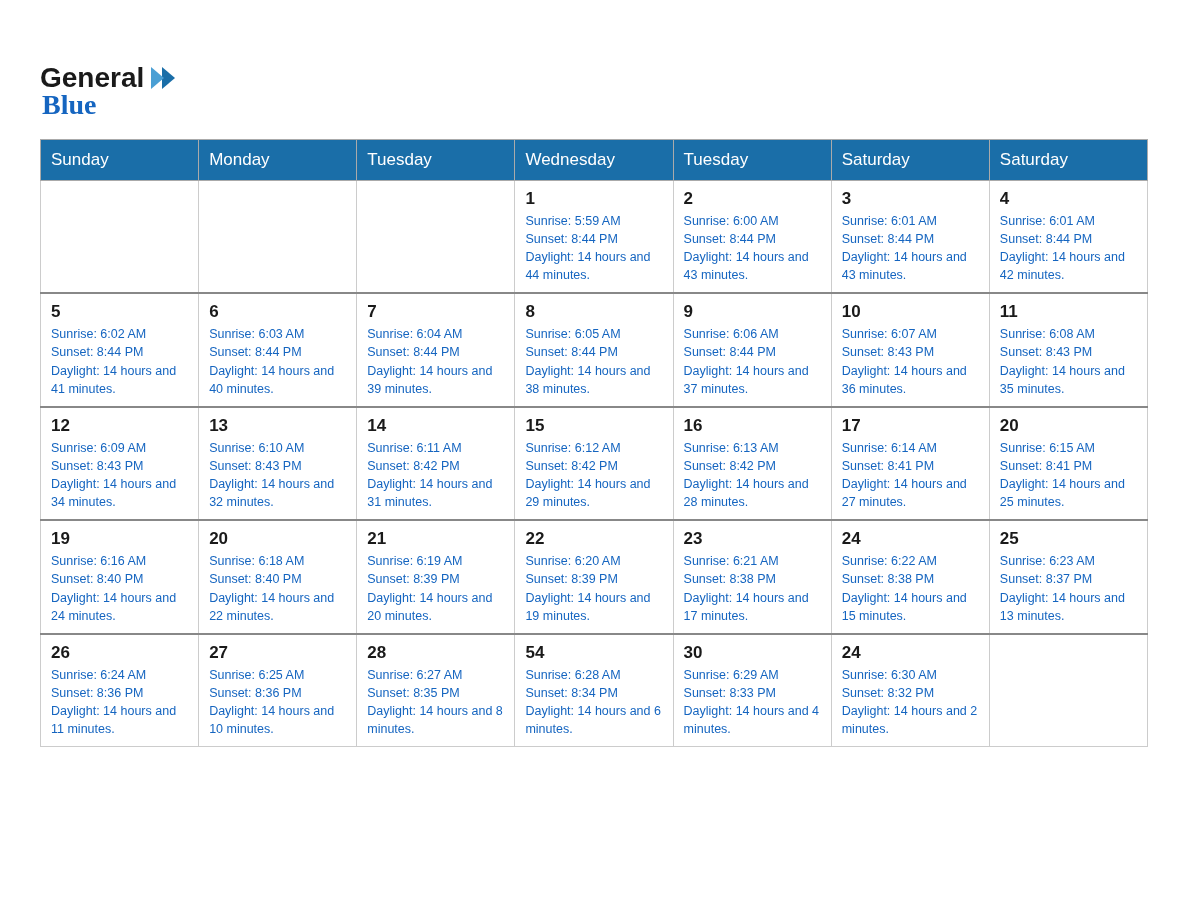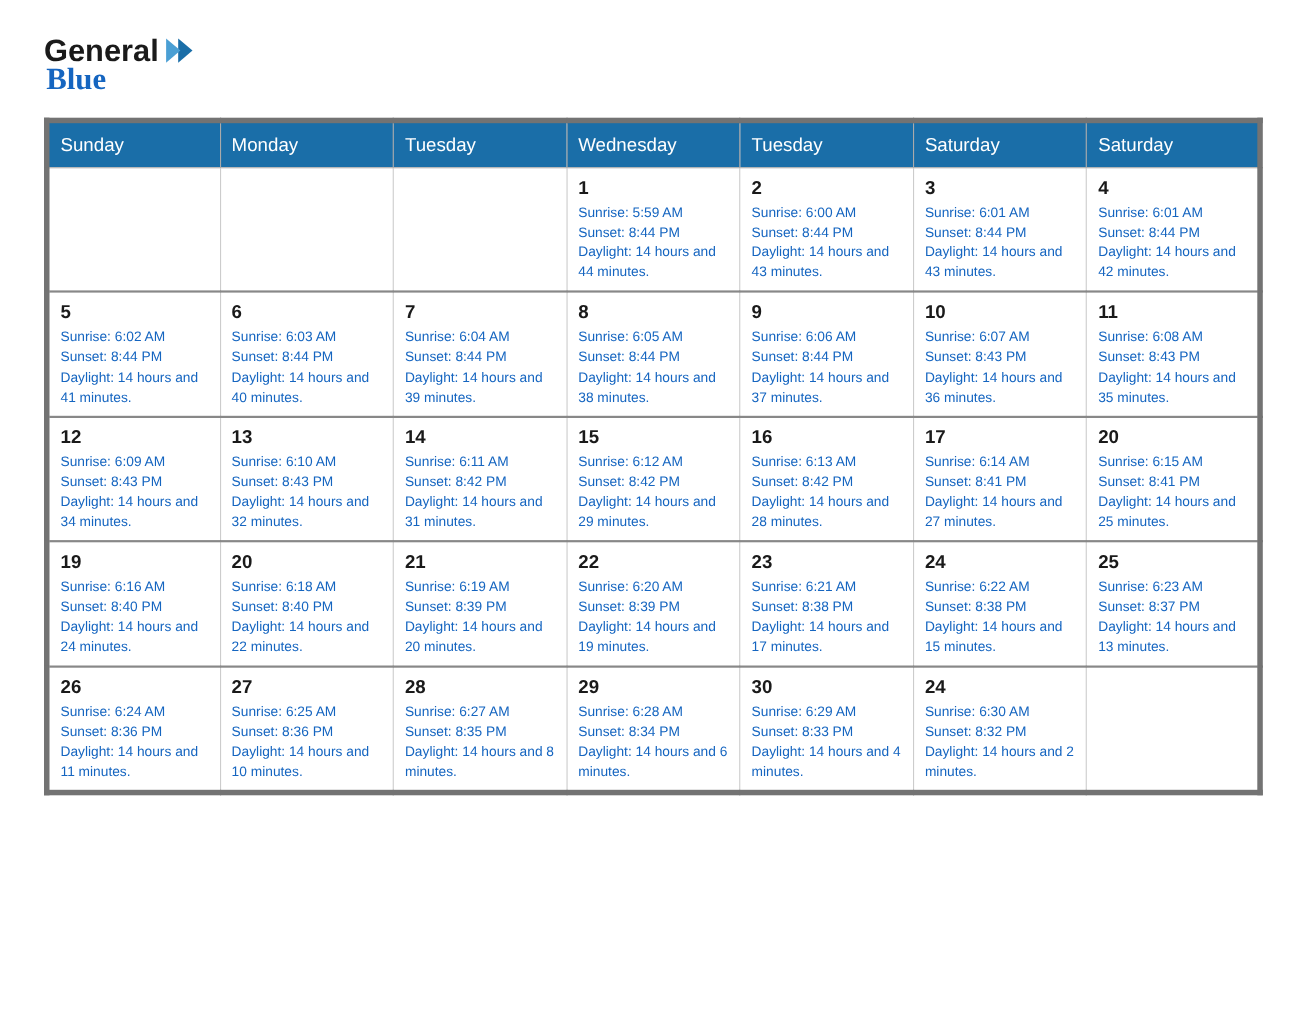--- a/index.html
+++ b/index.html
@@ -8,20 +8,21 @@
       background: #fff;
       padding: 30px 40px;
       width: 1188px;
       min-height: 918px;
     }
     .header {
       display: flex;
       justify-content: space-between;
       align-items: flex-start;
       margin-bottom: 18px;
+      margin-top: 32px;
     }
     .logo {
       display: flex;
       align-items: center;
       gap: 0;
     }
     .title-block {
       text-align: right;
     }
     .calendar-title {
@@ -31,21 +32,21 @@
       line-height: 1.1;
     }
     .calendar-subtitle {
       font-size: 22px;
       color: #444;
       margin-top: 4px;
     }
     table {
       width: 100%;
       border-collapse: collapse;
-      border: 5px solid #737373;
+      border: 1px solid #737373;
     }
     thead tr th {
       background-color: #1a6ea8;
       color: #fff;
       font-size: 17px;
       font-weight: normal;
       padding: 10px 10px;
       text-align: left;
       border: 1px solid #aaa;
     }
@@ -233,21 +234,21 @@
         </td>
         <td>
           <span class="day-num">27</span>
           <div class="day-info">Sunrise: 6:25 AM<br>Sunset: 8:36 PM<br>Daylight: 14 hours and 10 minutes.</div>
         </td>
         <td>
           <span class="day-num">28</span>
           <div class="day-info">Sunrise: 6:27 AM<br>Sunset: 8:35 PM<br>Daylight: 14 hours and 8 minutes.</div>
         </td>
         <td>
-          <span class="day-num">29</span>
+          <span class="day-num">54</span>
           <div class="day-info">Sunrise: 6:28 AM<br>Sunset: 8:34 PM<br>Daylight: 14 hours and 6 minutes.</div>
         </td>
         <td>
           <span class="day-num">30</span>
           <div class="day-info">Sunrise: 6:29 AM<br>Sunset: 8:33 PM<br>Daylight: 14 hours and 4 minutes.</div>
         </td>
         <td>
           <span class="day-num">24</span>
           <div class="day-info">Sunrise: 6:30 AM<br>Sunset: 8:32 PM<br>Daylight: 14 hours and 2 minutes.</div>
         </td>

